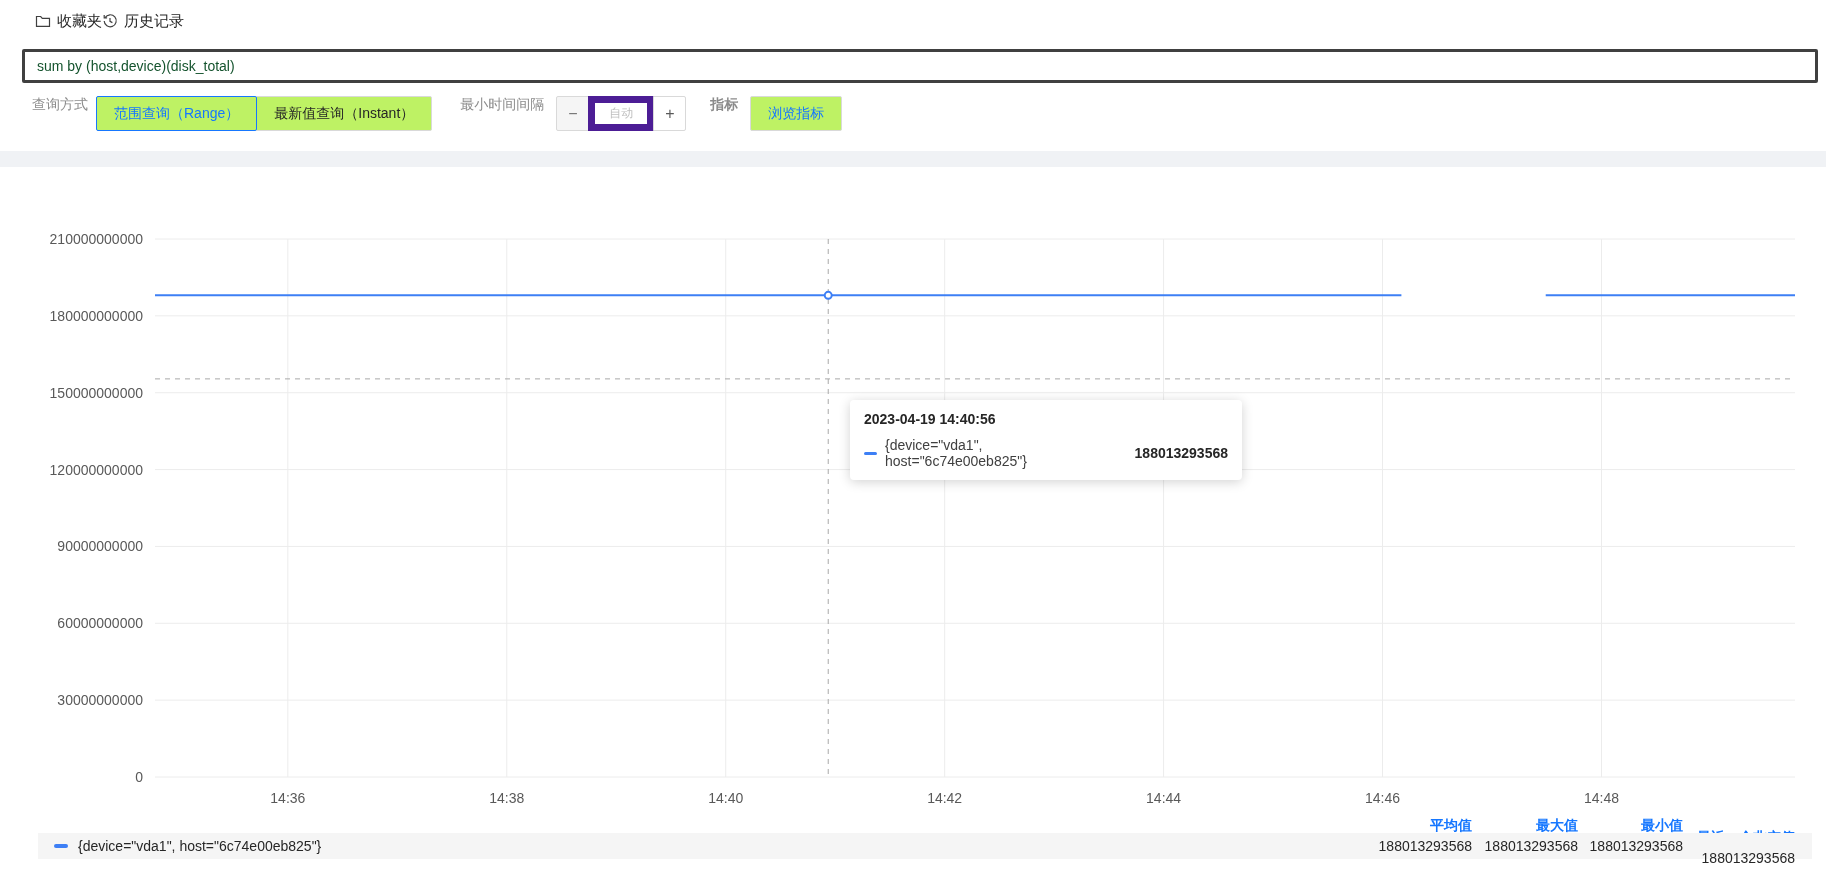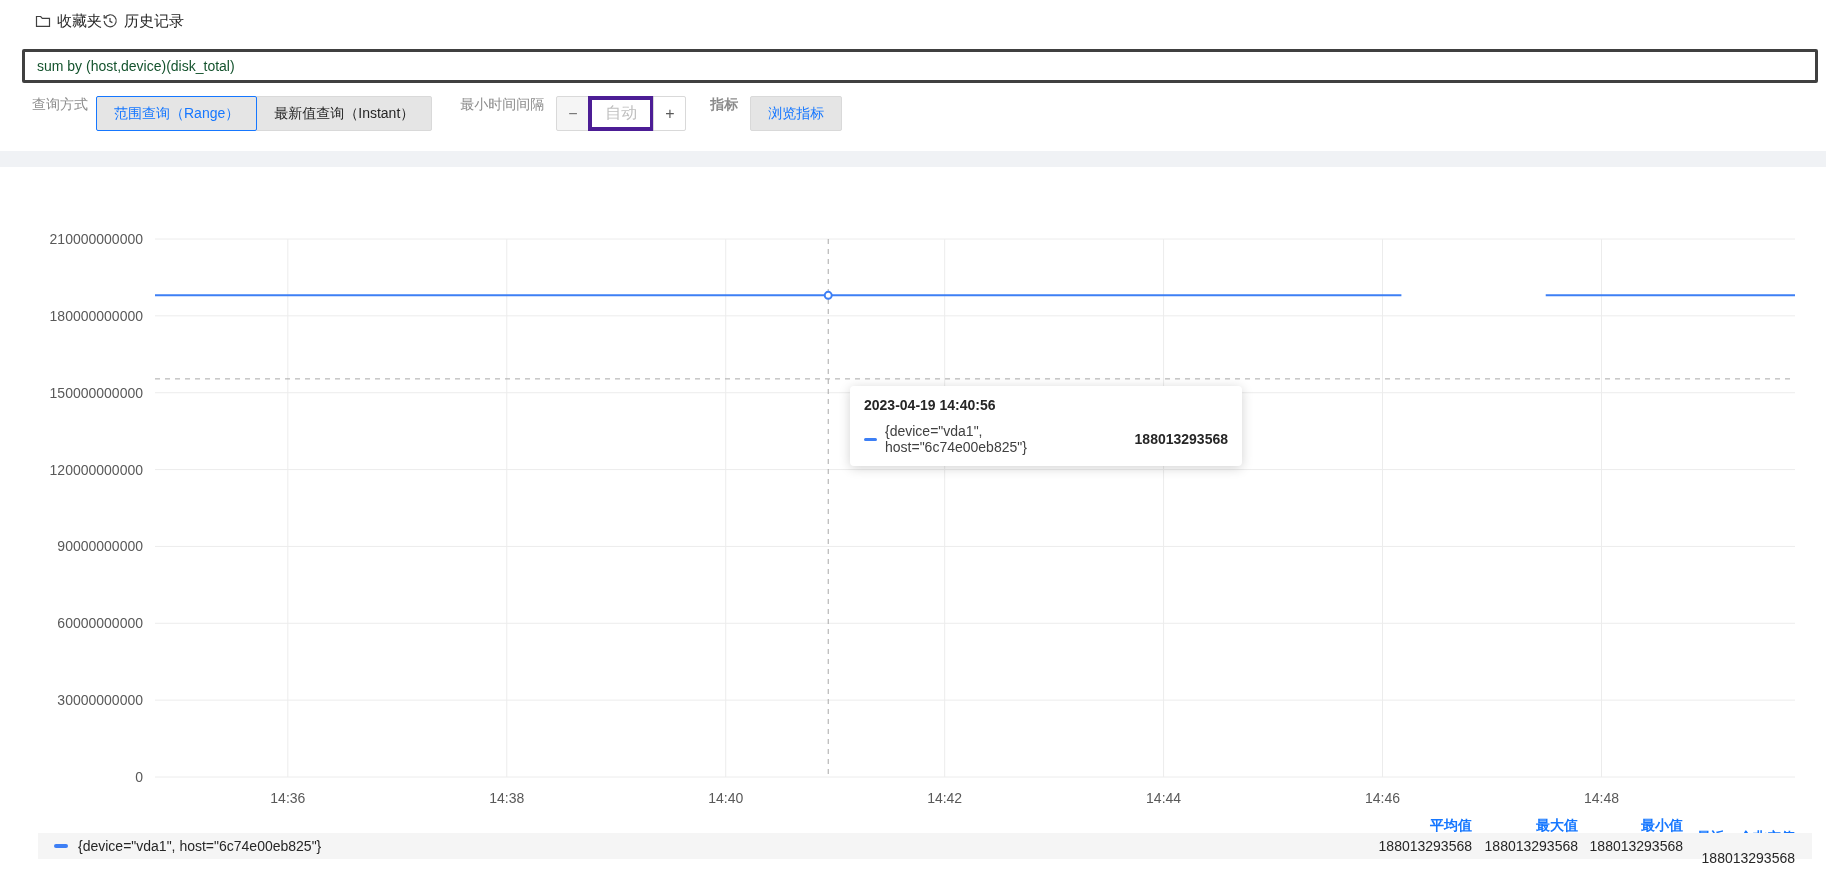--- a/index.html
+++ b/index.html
@@ -20,51 +20,51 @@
     border:3px solid #404040;border-radius:2px;padding:0 12px;
     font-size:14px;color:#14532d;box-sizing:border-box;outline:none;
     font-family:"Liberation Sans","DejaVu Sans",sans-serif;
   }
 
   
   .controls{position:absolute;left:32px;top:96px;height:35px;display:flex;align-items:flex-start;}
   .lbl{color:#8c8c8c;font-size:14px;white-space:nowrap;}
   .btn{
     height:35px;display:flex;align-items:center;justify-content:center;
-    background:#e5e5e5;border:1px solid #d9d9d9;font-size:14px;color:#262626;
+    background:#bef264;border:1px solid #d9d9d9;font-size:14px;color:#262626;
     border-radius:2px;box-sizing:border-box;padding:0 17px;cursor:pointer;white-space:nowrap;
   }
   .btn-range{border-color:#1677ff;color:#1677ff;position:relative;z-index:2;margin-left:8px;}
   .btn-instant{margin-left:-1px;border-radius:0 2px 2px 0;}
   .interval-label{margin-left:28px;}
   .stepper{display:flex;align-items:center;margin-left:12px;}
   .step-minus,.step-plus{
     width:33px;height:35px;display:flex;align-items:center;justify-content:center;
     border:1px solid #d9d9d9;box-sizing:border-box;font-size:16px;cursor:pointer;user-select:none;
   }
   .step-minus{background:#f5f5f5;color:#737373;border-radius:2px 0 0 2px;}
   .step-value{
     width:66px;height:35px;display:flex;align-items:center;justify-content:center;
-    border:4px solid #4c1d95;margin-left:-1px;box-sizing:border-box;
-    color:#bfbfbf;font-size:16px;background:#fff;
+    border:7px solid #4c1d95;margin-left:-1px;box-sizing:border-box;
+    color:#bfbfbf;font-size:12px;background:#fff;
   }
   .step-plus{background:#fff;color:#595959;margin-left:-1px;border-radius:0 2px 2px 0;}
   .metric-label{margin-left:24px;font-weight:bold;}
   .btn-browse{margin-left:12px;color:#1677ff;}
 
   
   .divider{position:absolute;left:0;top:151px;width:100%;height:16px;background:#f0f2f5;}
 
   
   .panel{position:absolute;left:0;top:167px;width:100%;height:707px;background:#fff;}
   #chart-svg{position:absolute;left:0;top:168px;}
 
   
   .tooltip{
-    position:absolute;left:850px;top:386px;width:392px;box-sizing:border-box;
+    position:absolute;left:850px;top:400px;width:392px;box-sizing:border-box;
     background:#fff;border-radius:4px;box-shadow:0 2px 12px rgba(0,0,0,0.18);
     padding:11px 14px;z-index:5;
   }
   .tooltip-title{font-size:14px;font-weight:bold;color:#262626;}
   .tooltip-row{display:flex;align-items:center;margin-top:10px;font-size:14px;color:#404040;}
   .tooltip-dash{width:13px;height:3px;background:#3D7FF5;border-radius:2px;margin-right:8px;flex:none;}
   .tooltip-value{margin-left:auto;font-weight:bold;color:#262626;padding-left:14px;}
 
   
   .legend-header{

